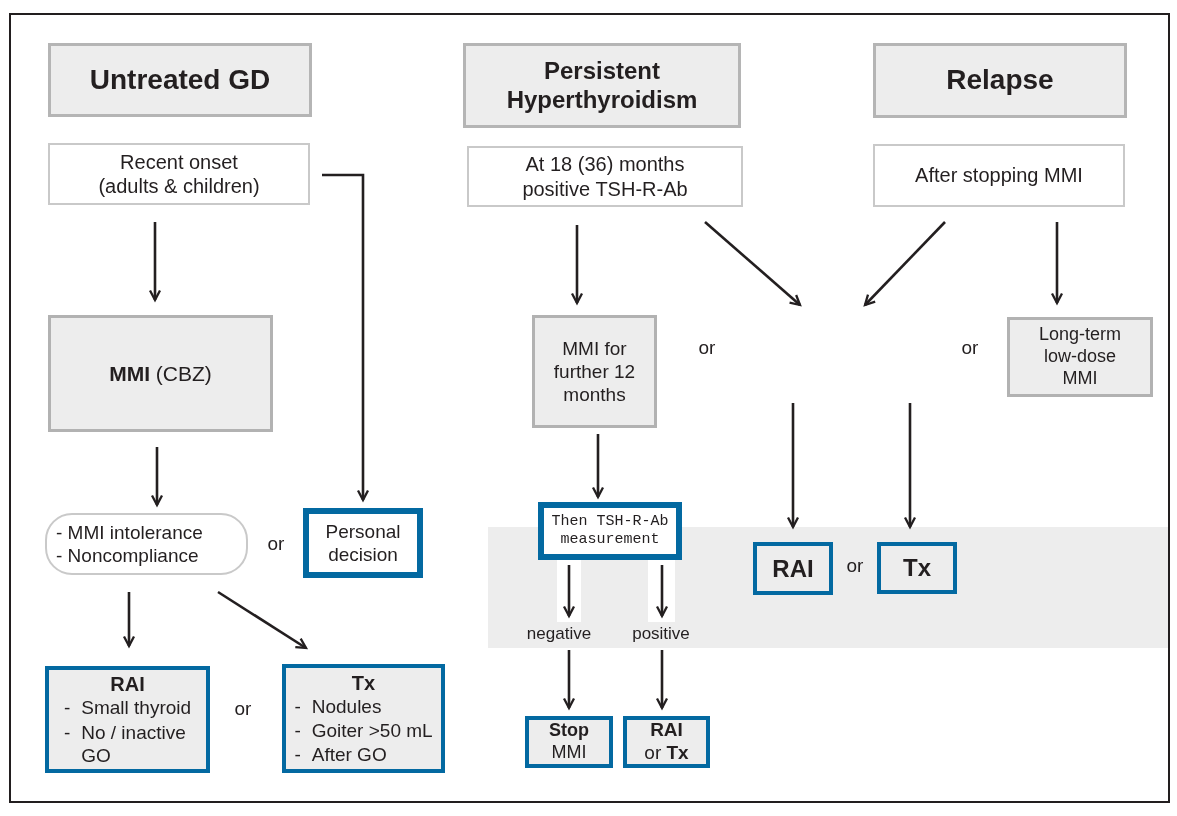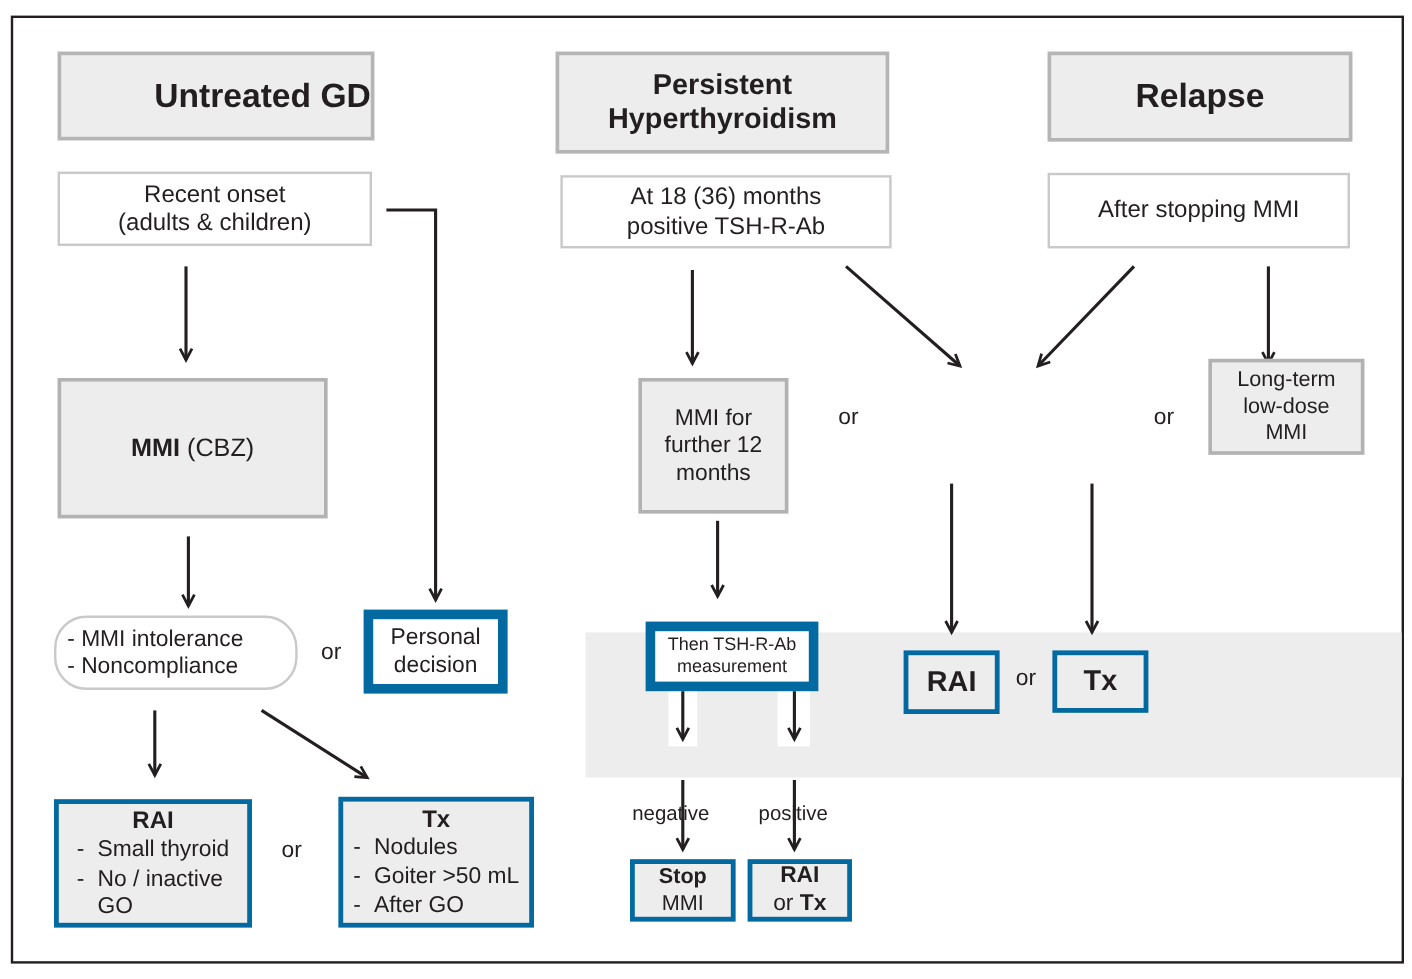--- a/index.html
+++ b/index.html
@@ -10,30 +10,30 @@
   }
   .frame{position:absolute;left:9px;top:13px;width:1161px;height:790px;
     border:2px solid #221e1f;box-sizing:border-box;background:#fff;z-index:0;}
   .band{position:absolute;left:488px;top:527px;width:680px;height:121px;background:#ededed;z-index:1;}
   svg.overlay{position:absolute;left:0;top:0;z-index:2;pointer-events:none;}
   .box{position:absolute;box-sizing:border-box;display:flex;flex-direction:column;
     justify-content:center;align-items:center;text-align:center;z-index:3;line-height:1.22;}
   .hdr{background:#ededed;border:3px solid #b5b5b5;font-weight:bold;font-size:28px;}
   .hdr2{background:#ededed;border:3px solid #b5b5b5;font-weight:bold;font-size:24px;line-height:1.18;}
   .whitebox{background:#ffffff;border:2px solid #c9c9c9;font-size:20px;}
-  .strongwhite{background:#ffffff;border:8px solid #0369a1;font-size:19px;}
+  .strongwhite{background:#ffffff;border:6px solid #0369a1;font-size:19px;}
   .graybox{background:#ededed;border:3px solid #b2b2b2;}
   .smallgray{background:#ededed;border:4px solid #0369a1;}
   .pre{white-space:pre-line;}
   .hardpre{white-space:pre;}
   .leftalign{align-items:flex-start;text-align:left;}
   .items{display:flex;flex-direction:column;align-items:flex-start;gap:1px;}
   .item{display:flex;gap:11px;text-align:left;}
   .floatlabel{position:absolute;z-index:3;transform:translate(-50%,-50%);font-size:19px;}
-  .dplabel{font-size:17px;margin-top:44px;}
+  .dplabel{font-size:17px;}
   b{font-weight:bold;}
 </style>
 </head>
 <body>
 
 <div class="canvas">
   <div class="frame"></div>
   <div class="band"></div>
 
   <svg class="overlay" width="1177" height="816" viewBox="0 0 1177 816">
@@ -59,21 +59,21 @@
     <g stroke="#231f20" stroke-width="2.6" fill="none">
       <line x1="569" y1="565" x2="569" y2="616" marker-end="url(#ah)"></line>
       <line x1="662" y1="565" x2="662" y2="616" marker-end="url(#ah)"></line>
       <line x1="569" y1="650" x2="569" y2="708" marker-end="url(#ah)"></line>
       <line x1="662" y1="650" x2="662" y2="708" marker-end="url(#ah)"></line>
       <line x1="793" y1="403" x2="793" y2="527" marker-end="url(#ah)"></line>
       <line x1="910" y1="403" x2="910" y2="527" marker-end="url(#ah)"></line>
     </g>
   </svg>
 
-  <div class="box hdr" style="left:48px;top:43px;width:264px;height:74px;align-items:flex-end;">
+  <div class="box hdr" style="left:48px;top:43px;width:264px;height:74px;">
     <span>Untreated GD</span>
   </div>
 
   <div class="box whitebox pre" style="left:48px;top:143px;width:262px;height:62px;">
     <span class="pre">Recent onset
 (adults &amp; children)</span>
   </div>
 
   <div class="box graybox" style="left:48px;top:315px;width:225px;height:117px;font-size:20px;">
     <div style="font-size:21px;">
@@ -142,27 +142,27 @@
     <span class="pre">MMI for
 further 12
 months</span>
   </div>
 
   <span class="floatlabel" style="left:707px;top:348px;">or</span>
 
 
   <span class="floatlabel" style="left:970px;top:348px;">or</span>
 
-  <div class="box graybox" style="left:1007px;top:299px;width:130px;height:80px;font-size:18px;">
+  <div class="box graybox" style="left:1007px;top:317px;width:146px;height:80px;font-size:18px;">
     <span class="pre">Long-term
 low-dose
 MMI</span>
   </div>
 
-  <div class="box strongwhite" style="left:538px;top:518px;width:144px;height:58px;font-size:15px;">
+  <div class="box strongwhite" style="left:538px;top:502px;width:144px;height:58px;font-size:15px;font-family:Liberation Mono, monospace;">
     <span class="pre">Then TSH-R-Ab
 measurement</span>
   </div>
 
   <span class="floatlabel dplabel" style="left:559px;top:634px;">negative</span>
   <span class="floatlabel dplabel" style="left:661px;top:634px;">positive</span>
 
   <div class="box smallgray" style="left:525px;top:716px;width:88px;height:52px;font-size:18px;line-height:1.2;text-align:center;">
     <b>Stop</b>
     <span>MMI</span>

